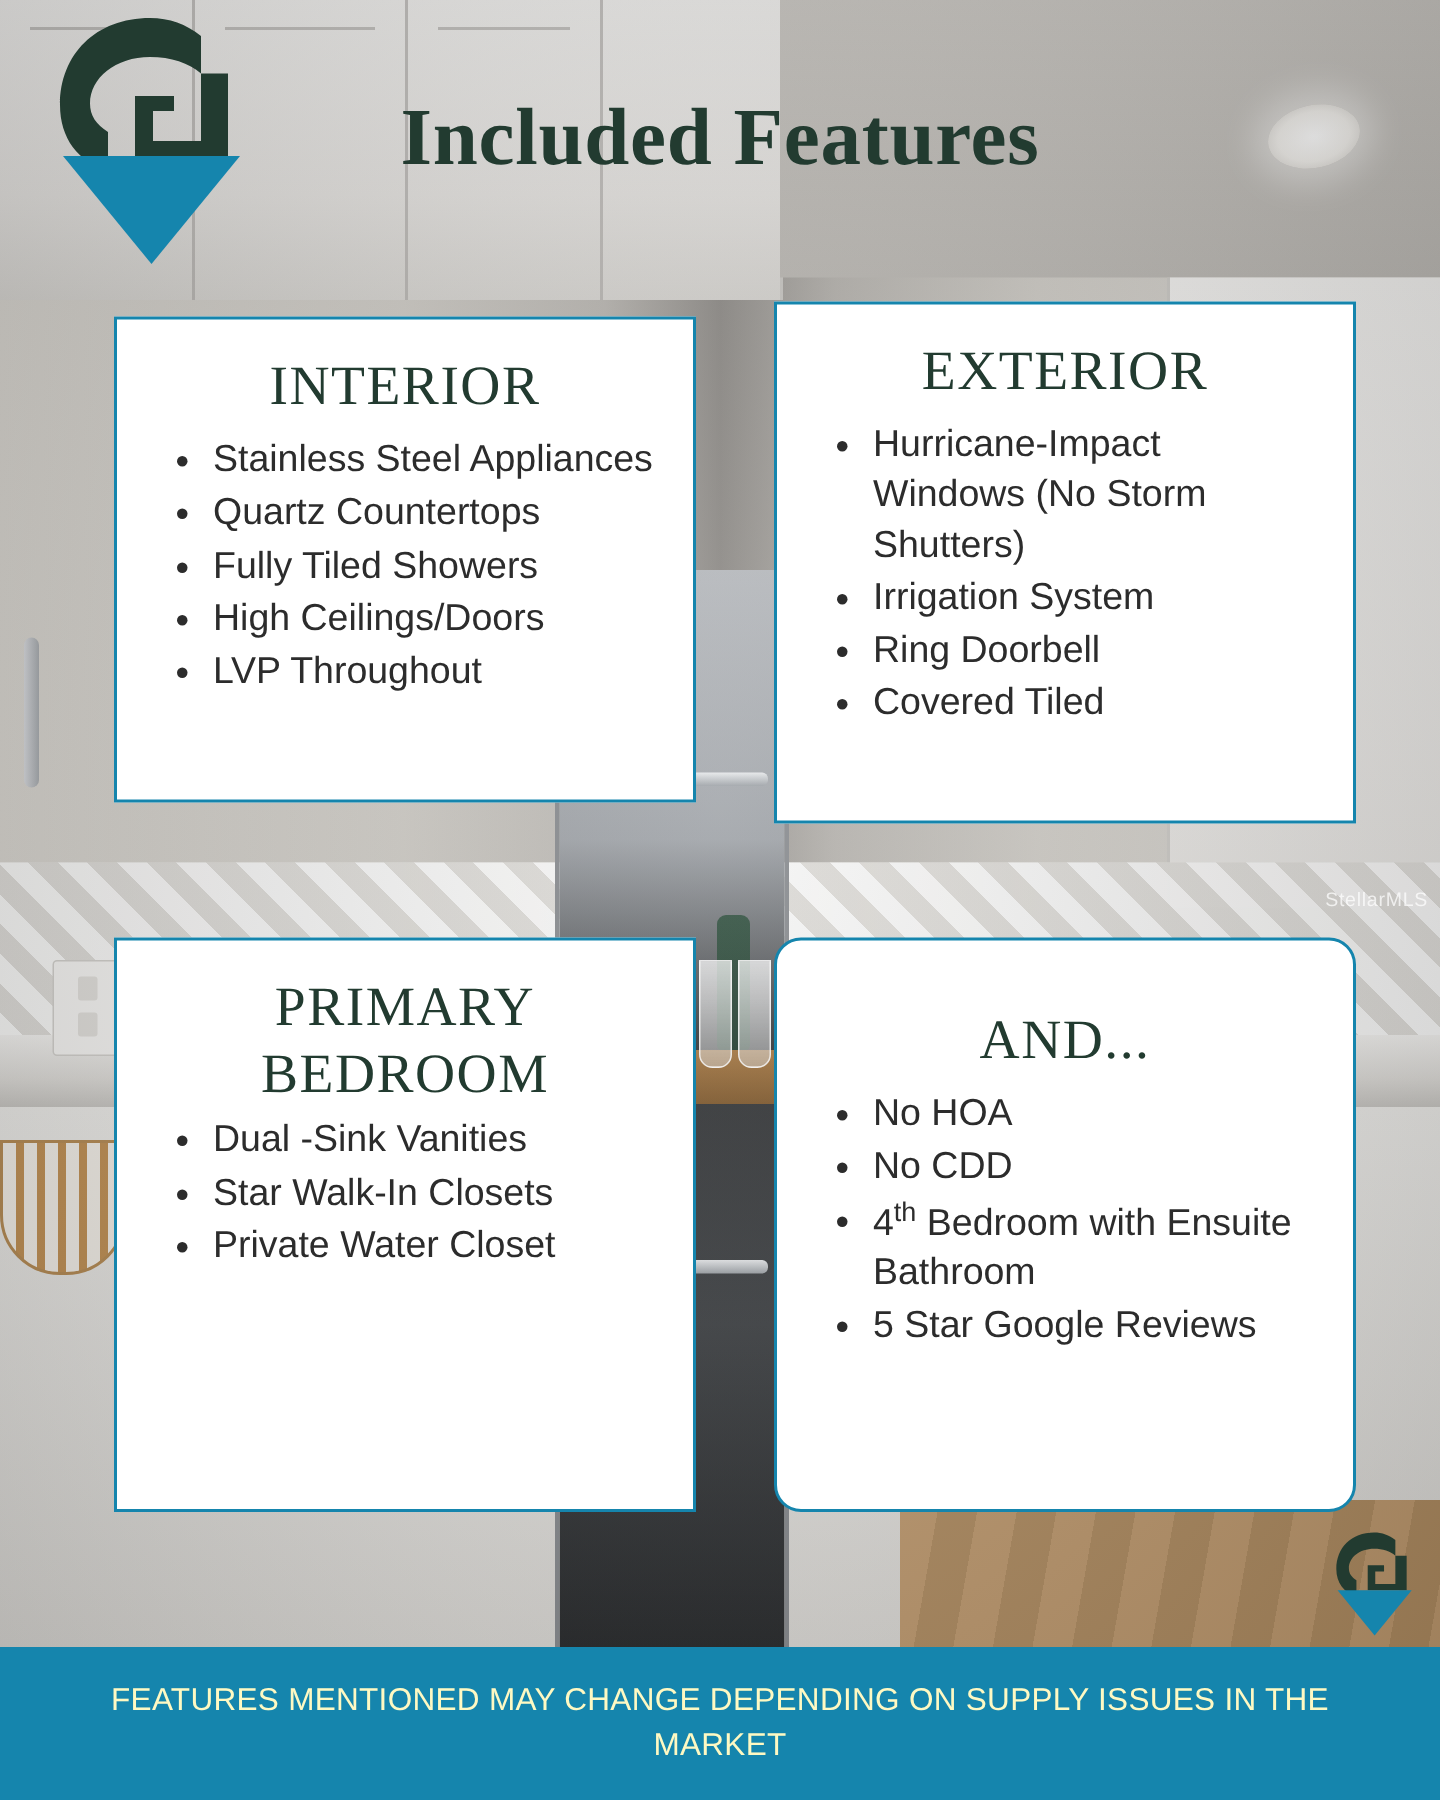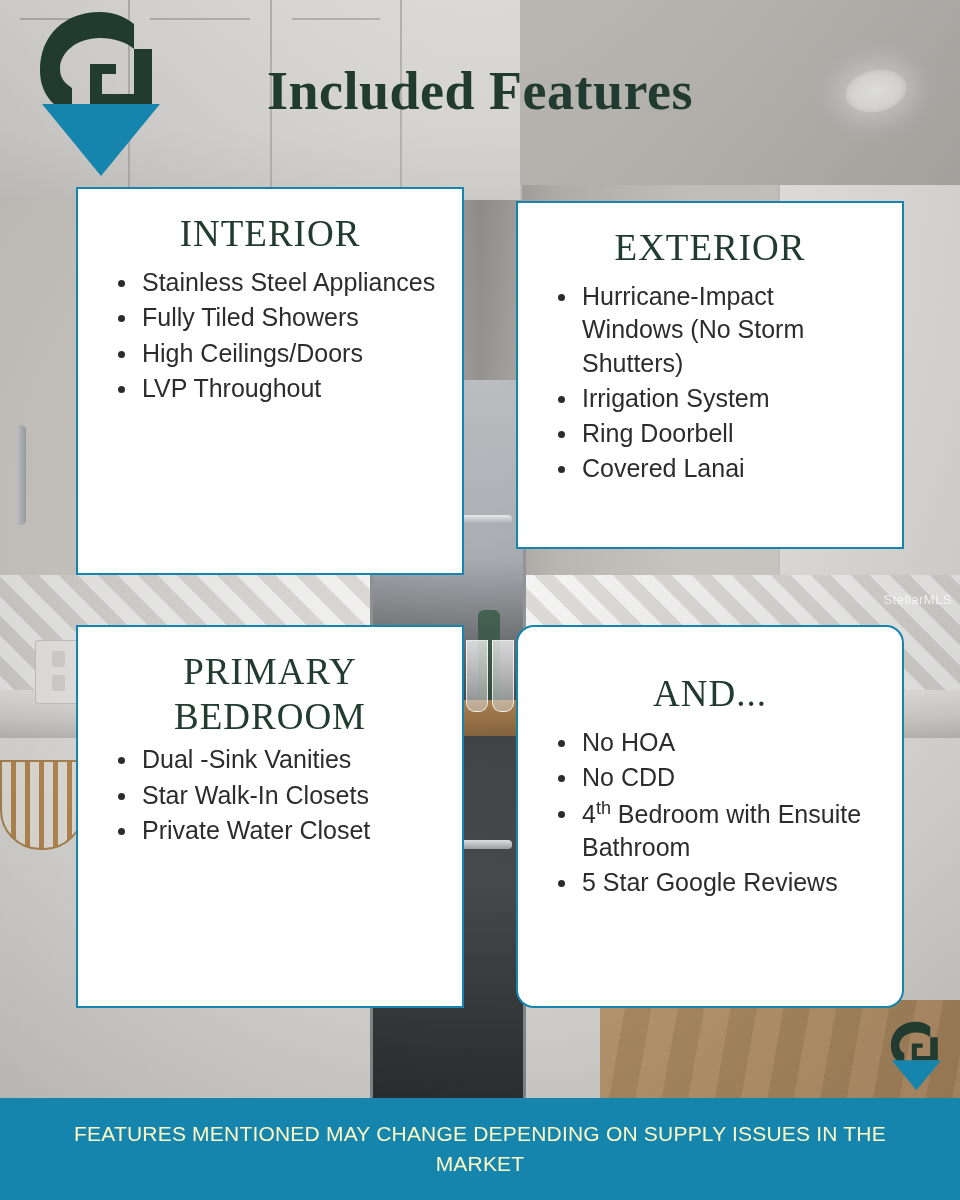--- a/index.html
+++ b/index.html
@@ -183,21 +183,21 @@
   }
 
   
   .card {
     position: absolute;
     background: #ffffff;
     border: 2px solid #1585ad;
     box-sizing: border-box;
     padding: 22px 26px 18px 26px;
   }
-  #card-interior { left: 76px;  top: 187px; width: 388px; height: 388px; }
+  #card-interior { left: 76px;  top: 211px; width: 388px; height: 324px; }
   #card-exterior { left: 516px; top: 201px; width: 388px; height: 348px; }
   #card-primary  { left: 76px;  top: 625px; width: 388px; height: 383px; }
   #card-and      { left: 516px; top: 625px; width: 388px; height: 383px; border-radius: 18px; }
 
   .card-title {
     text-align: center;
     font-family: "Liberation Serif", serif;
     font-size: 37px;
     font-weight: 400;
     color: #223b30;
@@ -300,33 +300,34 @@
     <path d="M8 96 L126 96 L67 168 Z" fill="#1585ad"></path>
     <path d="M36 96 L98 96 L67 134 Z" fill="#ffffff" opacity="0"></path>
   </svg>
 
   <div class="title">Included Features</div>
 
   <div class="card" id="card-interior">
     <div class="card-title">INTERIOR</div>
     <ul>
       <li>Stainless Steel Appliances</li>
+      <li>Quartz Countertops</li>
       <li>Fully Tiled Showers</li>
       <li>High Ceilings/Doors</li>
       <li>LVP Throughout</li>
     </ul>
   </div>
 
   <div class="card" id="card-exterior">
     <div class="card-title">EXTERIOR</div>
     <ul>
       <li>Hurricane-Impact Windows (No Storm Shutters)</li>
       <li>Irrigation System</li>
       <li>Ring Doorbell</li>
-      <li>Covered Lanai</li>
+      <li>Covered Tiled</li>
     </ul>
   </div>
 
   <div class="card" id="card-primary">
     <div class="card-title">PRIMARY BEDROOM</div>
     <ul>
       <li>Dual -Sink Vanities</li>
       <li>Star Walk-In Closets</li>
       <li>Private Water Closet</li>
     </ul>

